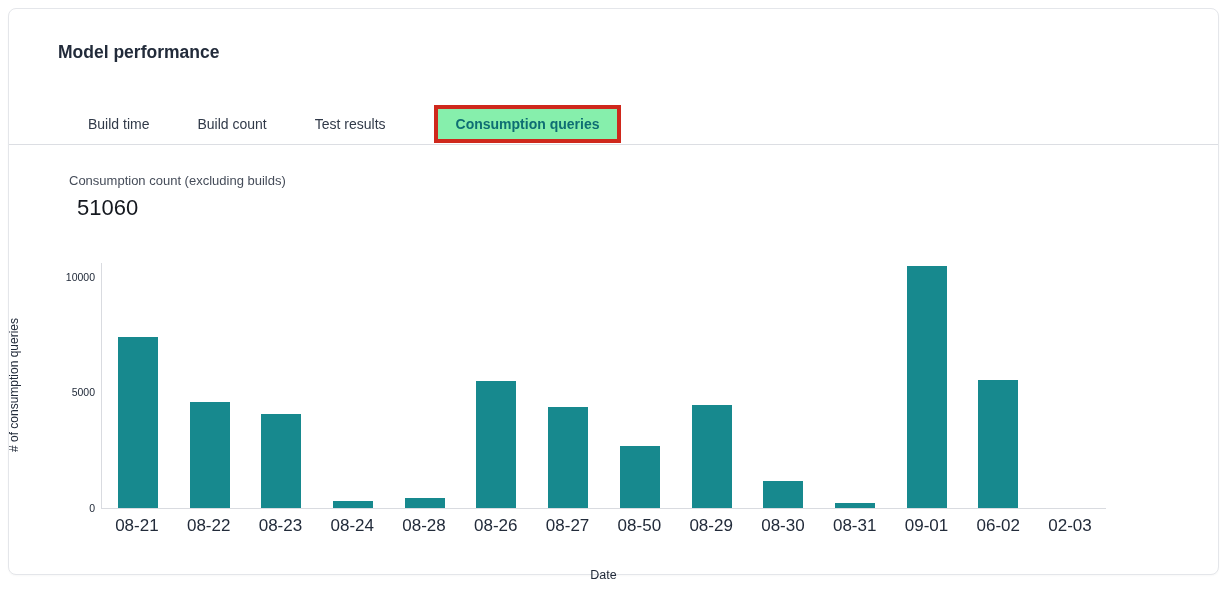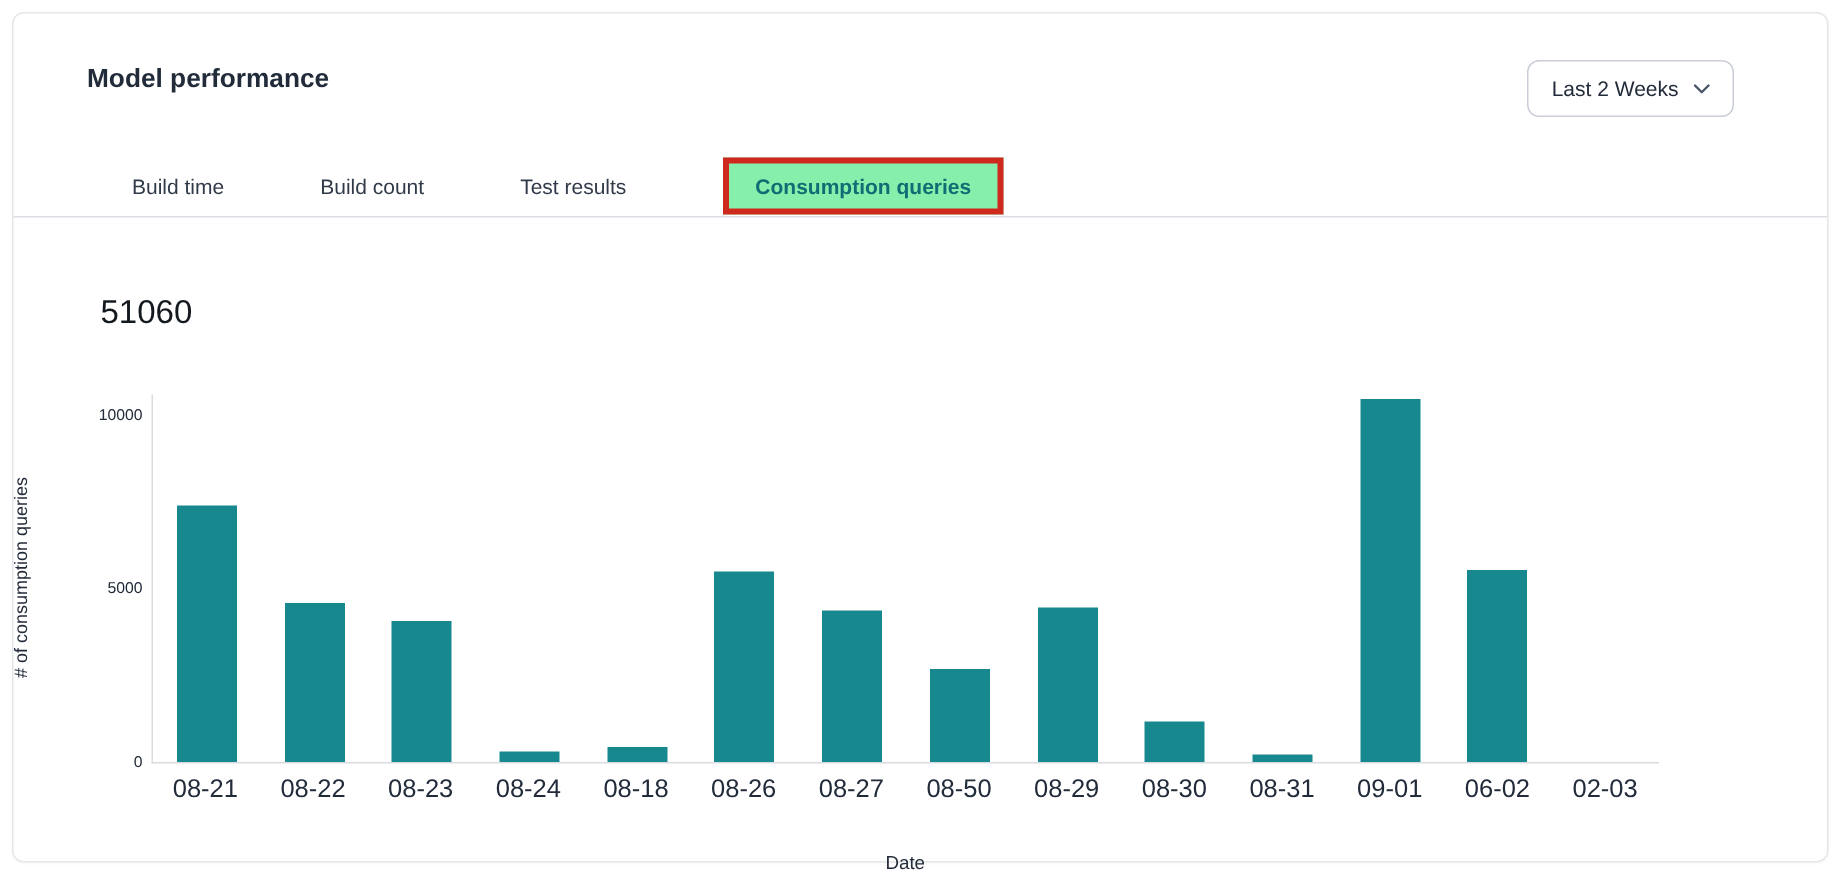--- a/index.html
+++ b/index.html
@@ -19,39 +19,39 @@
     position:absolute; right:62px; top:31px; height:38px;
     display:flex; align-items:center; gap:10px; padding:0 15px;
     background:#fff; border:1px solid var(--control-border,#c9ced8);
     border-radius:8px; cursor:pointer;
     font-family:inherit; font-size:14px; color:var(--text-dark,#222b3a);
   }
   .range-select svg { display:block; }
   
   .tabs-row {
     position:absolute; left:0; right:0; top:95px; height:41px;
-    display:flex; align-items:center; gap:64px; padding-left:79px;
+    display:flex; align-items:center; gap:48px; padding-left:79px;
     border-bottom:1px solid var(--divider,#dcdee3);
   }
   .tab {
     font-size:14px; font-weight:500; color:var(--text-tab,#313a49);
     cursor:pointer; white-space:nowrap;
   }
   .tab.active {
     color:var(--active-tab-teal,#0e6e73); font-weight:700;
     border:4px solid var(--annotation-red,#cf281c);
     padding:7px 18px; background:#86efac;
   }
   
   .metric-label {
     position:absolute; left:60px; top:164px;
     font-size:13px; color:var(--text-muted,#454c59);
   }
   .metric-value {
-    position:absolute; left:58px; top:186px;
+    position:absolute; left:68px; top:186px;
     font-size:22px; font-weight:500; color:var(--text-darkest,#14181f);
   }
   
   .y-axis-title {
     position:absolute; left:-145px; top:369px; width:300px;
     transform:rotate(-90deg); transform-origin:center;
     text-align:center; font-size:12px; color:var(--text-dark,#222b3a);
   }
   .plot {
     position:absolute; left:92px; top:254px; width:1005px; height:246px;
@@ -77,34 +77,29 @@
     font-size:12.5px; color:var(--text-dark,#222b3a);
   }
 </style>
 </head>
 <body>
 
 <div class="card">
 
   <div class="page-title">Model performance</div>
 
-  <button class="range-select">
-    <span>Last 2 Weeks</span>
-    <svg width="11" height="7" viewBox="0 0 11 7">
-      <polyline points="1,1 5.5,5.5 10,1" fill="none" stroke="#4a5568" stroke-width="1.6" stroke-linecap="round" stroke-linejoin="round"></polyline>
-    </svg>
-  </button>
 
   <div class="tabs-row">
     <div class="tab">Build time</div>
     <div class="tab">Build count</div>
     <div class="tab">Test results</div>
     <div class="tab active">Consumption queries</div>
   </div>
 
+  <div class="metric-label">Consumption count (excluding builds)</div>
   <div class="metric-value">51060</div>
 
   <div class="y-axis-title"># of consumption queries</div>
 
   <div class="plot" id="plot">
       <span class="ytick" style="bottom: calc(0% - 6px);">0</span>
       <span class="ytick" style="bottom: calc(47.1698% - 6px);">5000</span>
       <span class="ytick" style="bottom: calc(94.3396% - 6px);">10000</span>
       <div class="bar-slot">
         <div class="bar" style="height: 69.8113%; background: rgb(23, 137, 142);"></div>
@@ -148,21 +143,21 @@
       <div class="bar-slot">
         <div class="bar" style="height: 0%; background: rgb(23, 137, 142);"></div>
       </div>
     </div>
 
   <div class="x-ticks" id="xticks">
       <div class="xtick">08-21</div>
       <div class="xtick">08-22</div>
       <div class="xtick">08-23</div>
       <div class="xtick">08-24</div>
-      <div class="xtick">08-18</div>
+      <div class="xtick">08-28</div>
       <div class="xtick">08-26</div>
       <div class="xtick">08-27</div>
       <div class="xtick">08-50</div>
       <div class="xtick">08-29</div>
       <div class="xtick">08-30</div>
       <div class="xtick">08-31</div>
       <div class="xtick">09-01</div>
       <div class="xtick">06-02</div>
       <div class="xtick">02-03</div>
     </div>

